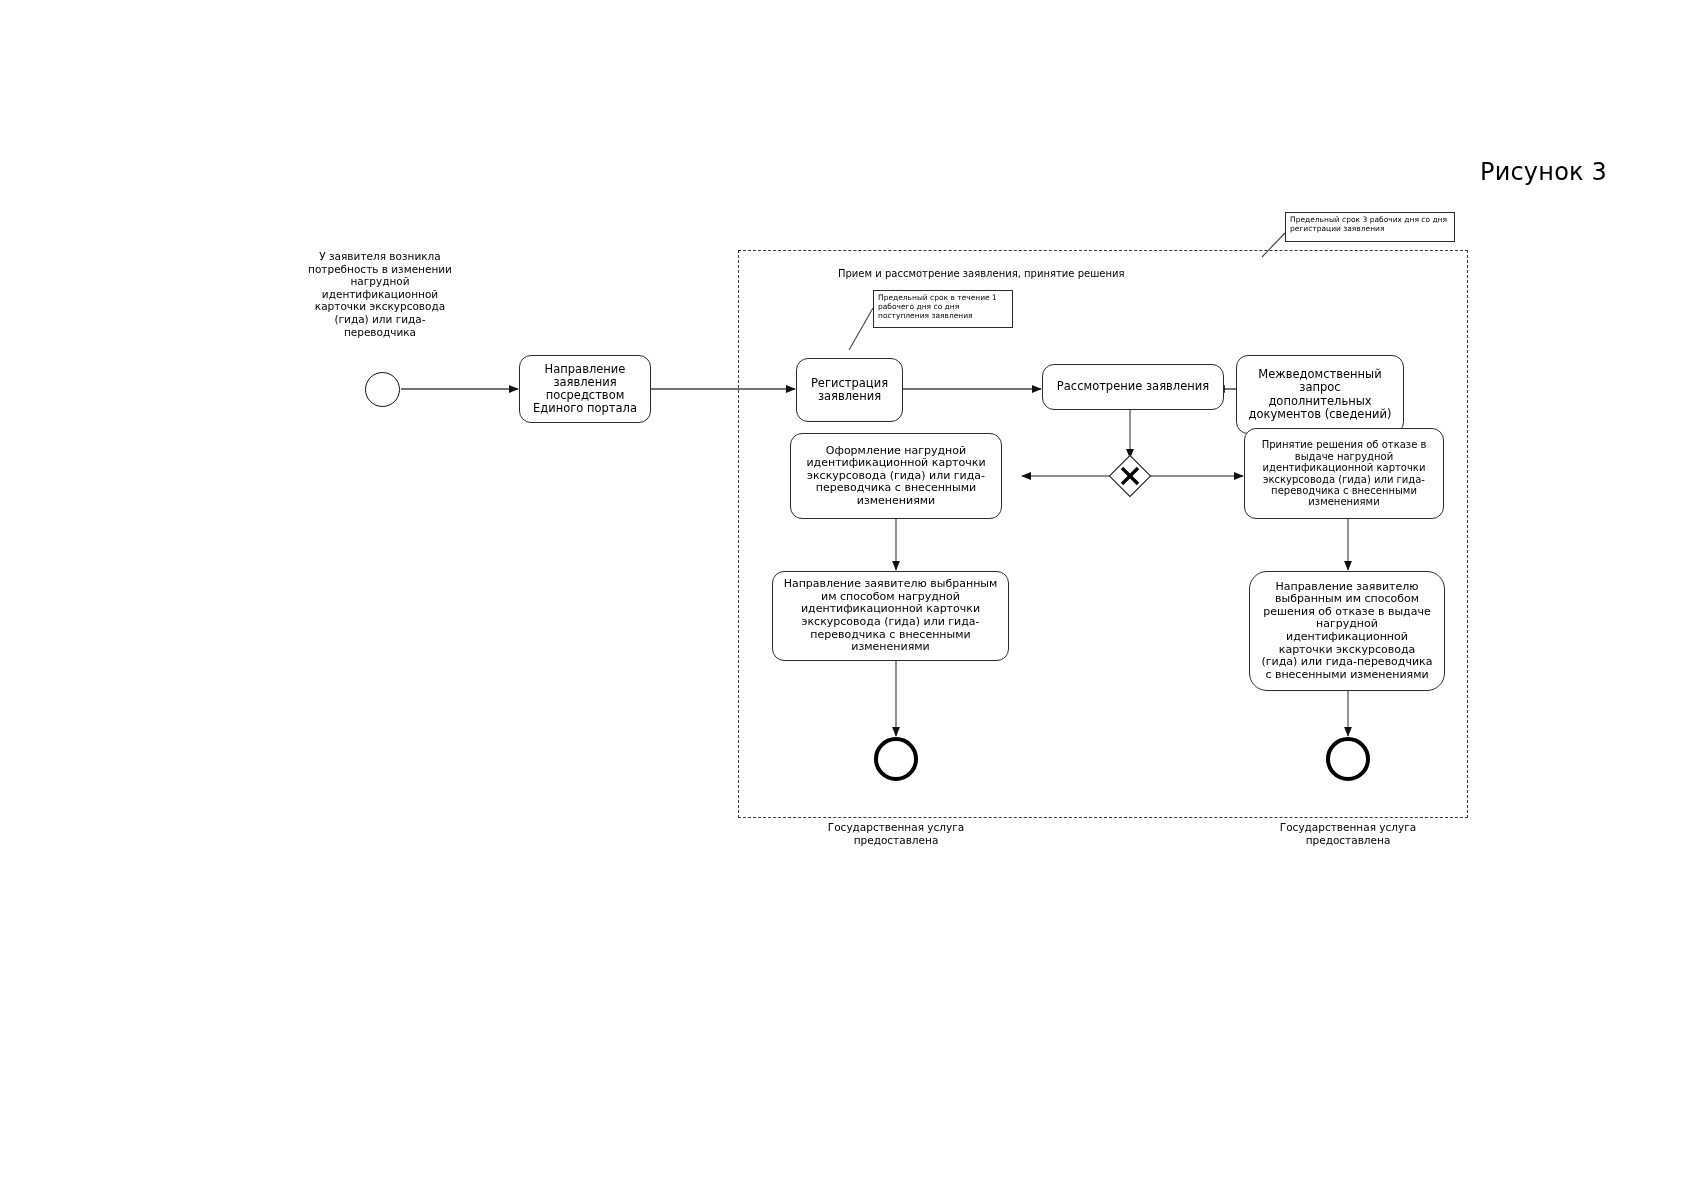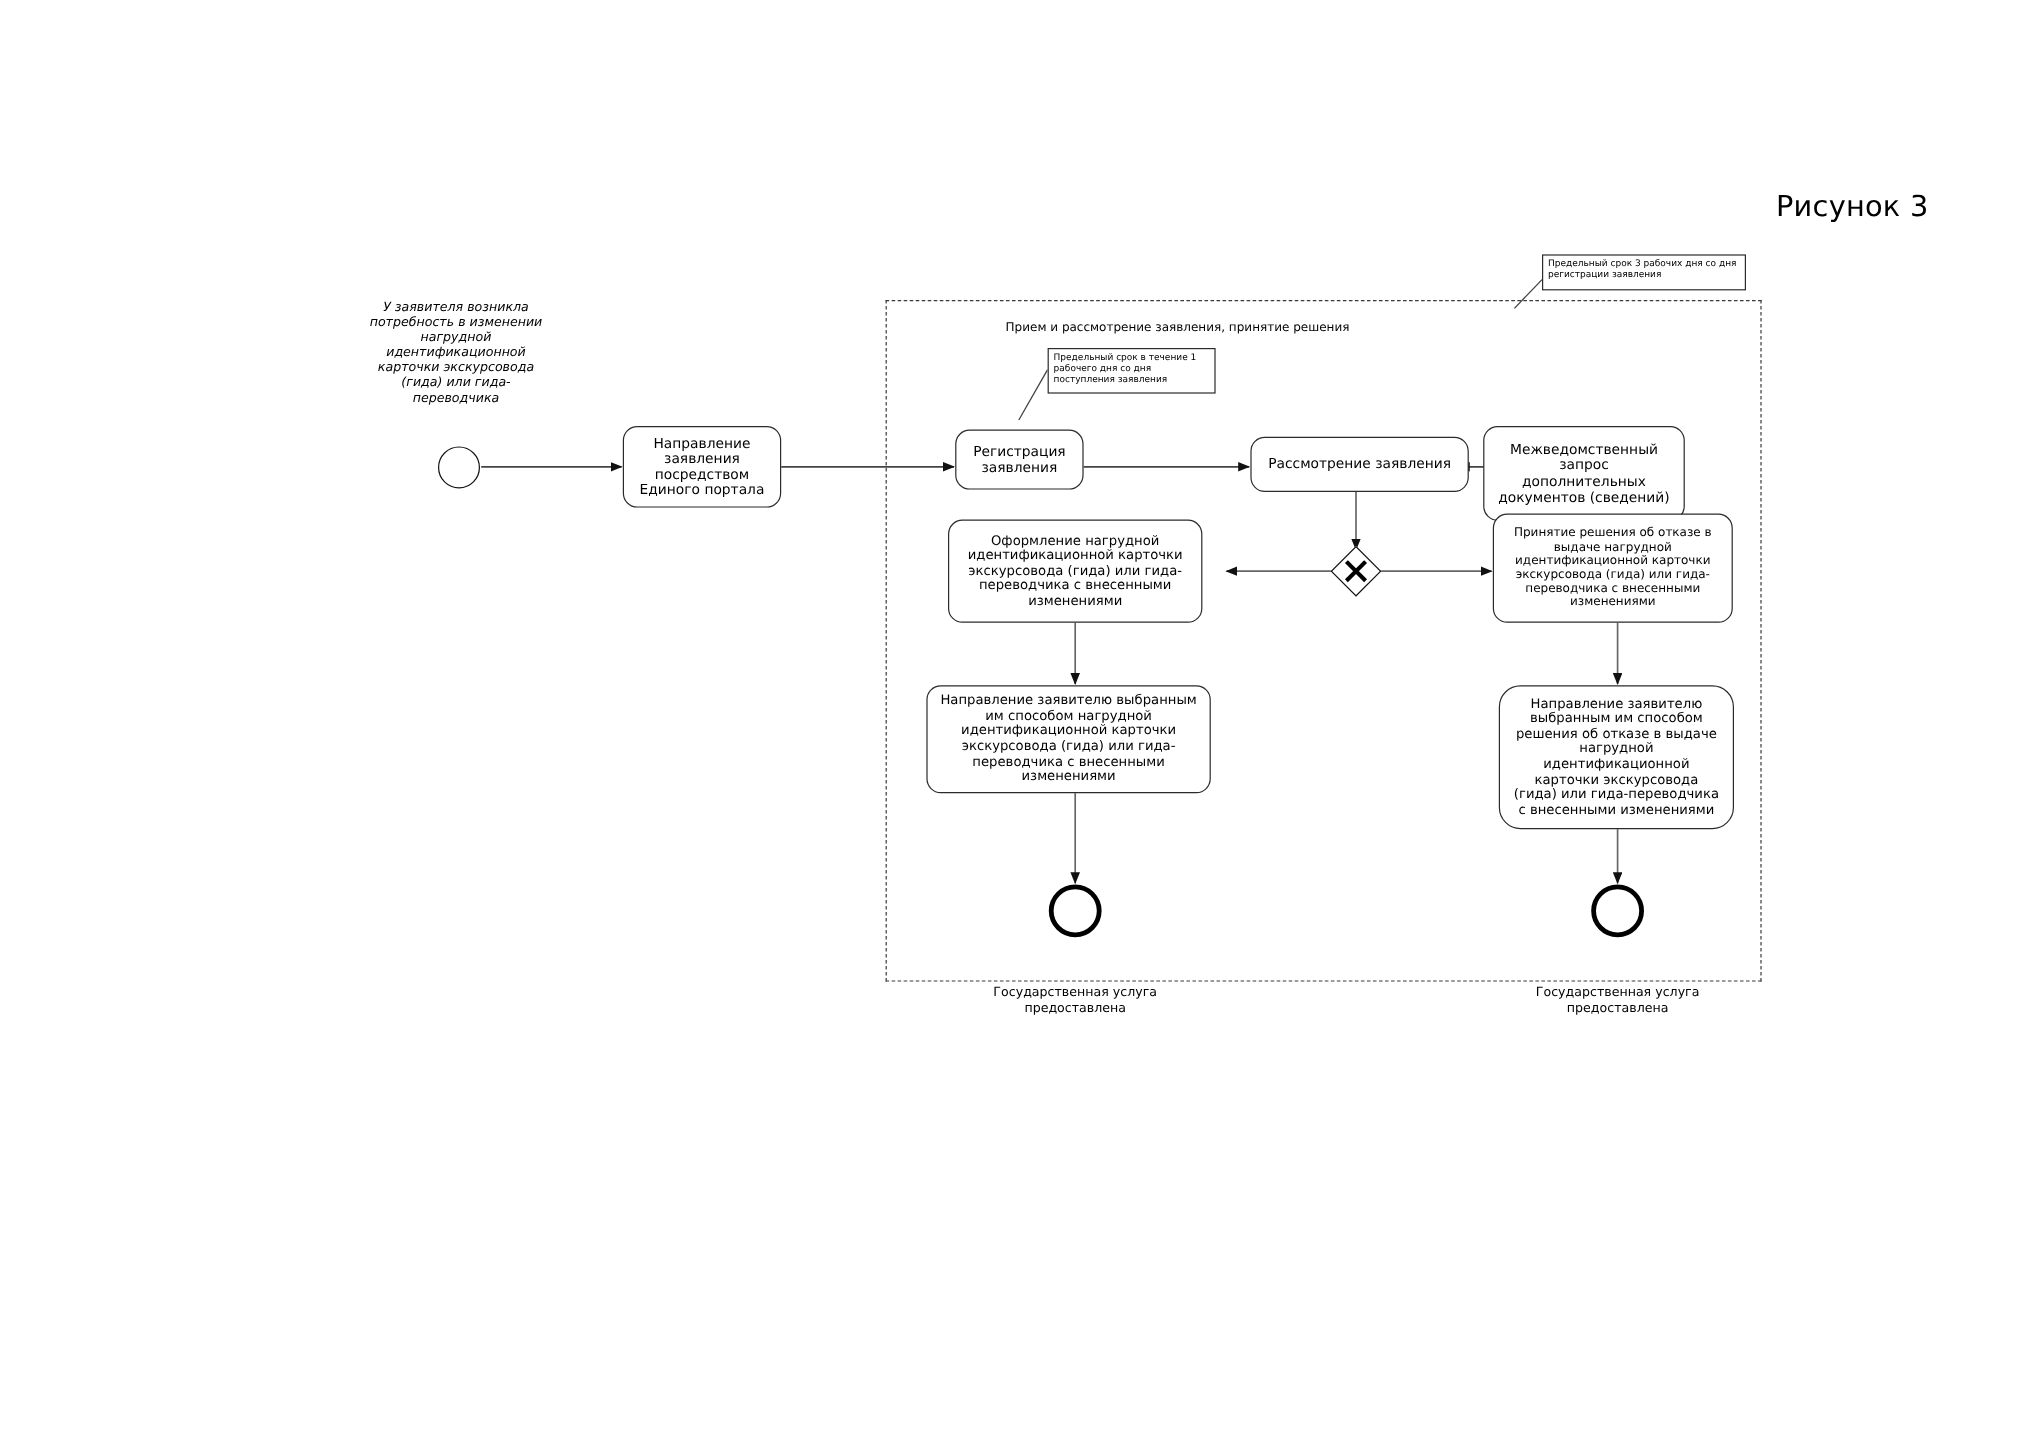--- a/index.html
+++ b/index.html
@@ -28,21 +28,21 @@
   .event{position:absolute;border-radius:50%;background:#fff;box-sizing:border-box;}
   .start-event{border:1.6px solid #111;}
   .end-event{border:4px solid #000;}
   .event-label{position:absolute;text-align:center;line-height:1.2;margin-top:32px;}
 
   
   .gateway{position:absolute;width:30px;height:30px;border:1.4px solid #111;background:#fff;
            transform:rotate(45deg);box-sizing:border-box;}
   .gateway-x{position:absolute;pointer-events:none;}
 
-  .start-text{position:absolute;text-align:center;line-height:1.2;font-style:italic;}
+  .start-text{position:absolute;text-align:center;line-height:1.2;}
 </style>
 </head>
 <body>
 
 <div class="canvas">
 
   <div class="fig-title">Рисунок 3</div>
 
   <div class="pool" style="left:738px;top:250px;width:730px;height:568px;"></div>
   <div class="pool-label" style="left:838px;top:268px;width:530px;font-size:10px;">Прием и рассмотрение заявления, принятие решения</div>
@@ -91,21 +91,21 @@
   </div>
 
   <div class="note" style="left:873px;top:290px;width:140px;height:38px;font-size:7.5px;">
     <span>Предельный срок в течение 1 рабочего дня со дня поступления заявления</span>
   </div>
 
   <div class="note" style="left:1285px;top:212px;width:170px;height:30px;font-size:7.5px;">
     <span>Предельный срок 3 рабочих дня со дня регистрации заявления</span>
   </div>
 
-  <div class="task" style="left:796px;top:358px;width:107px;height:50px;font-size:11.5px;">
+  <div class="task" style="left:796px;top:358px;width:107px;height:64px;font-size:11.5px;">
     <span>Регистрация заявления</span>
   </div>
 
   <div class="task" style="left:1042px;top:364px;width:182px;height:46px;font-size:11.5px;">
     <span>Рассмотрение заявления</span>
   </div>
 
   <div class="task" style="left:1236px;top:355px;width:168px;height:79px;font-size:11.5px;">
     <span>Межведомственный запрос дополнительных документов (сведений)</span>
   </div>

